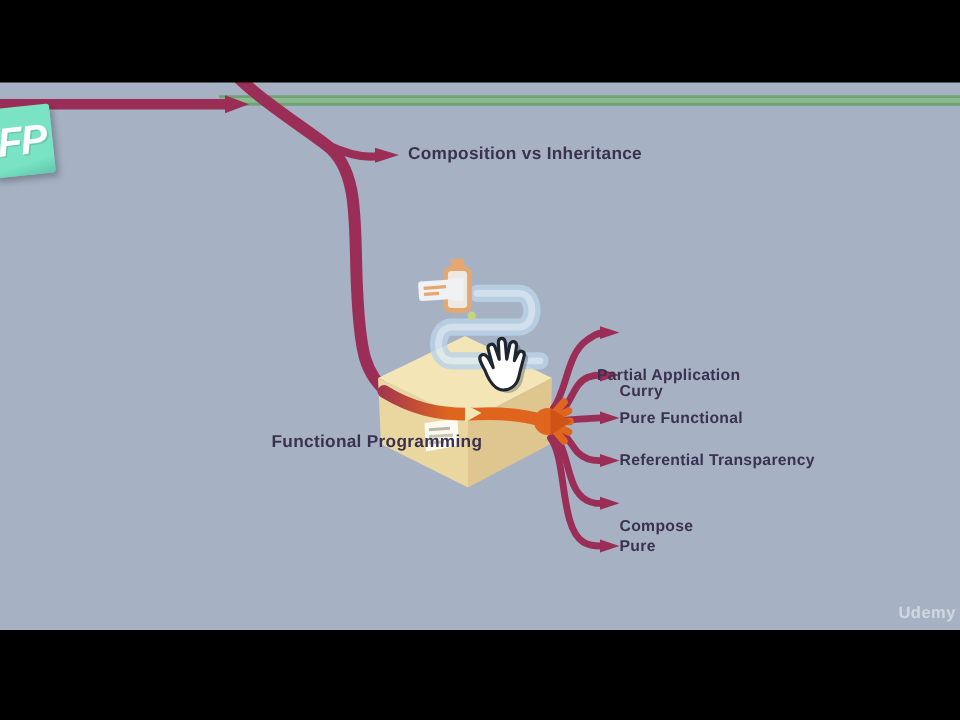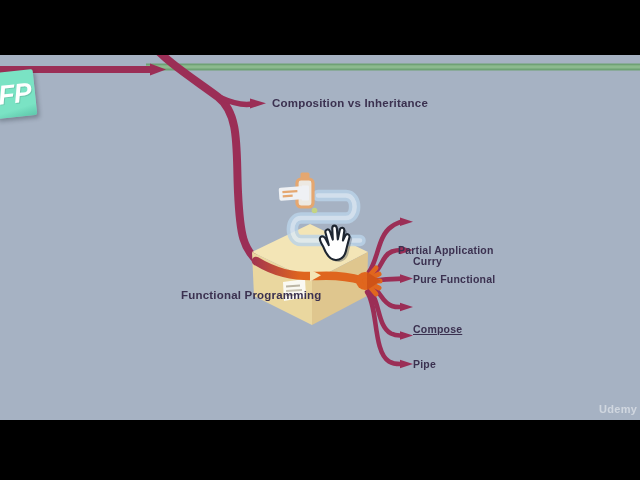--- a/index.html
+++ b/index.html
@@ -120,22 +120,23 @@
     </g>
   </svg>
 
   <div class="lbl lbl-main" style="left:272px;top:96.5px;">Composition vs Inheritance</div>
 
   <div class="lbl lbl-main" style="left:181px;top:288.5px;">Functional Programming</div>
 
   <div class="lbl lbl-child" style="left:413px;top:215px;margin-top:40px;">Curry</div>
   <div class="lbl lbl-child" style="left:398px;top:243.5px;">Partial Application</div>
   <div class="lbl lbl-child" style="left:413px;top:272.5px;">Pure Functional</div>
-  <div class="lbl lbl-child" style="left:413px;top:323px;text-decoration:underline;">Compose</div>
-  <div class="lbl lbl-child" style="left:413px;top:358px;">Pipe</div>
+  <div class="lbl lbl-child" style="left:413px;top:301px;">Referential Transparency</div>
+  <div class="lbl lbl-child" style="left:413px;top:345px;">Compose</div>
+  <div class="lbl lbl-child" style="left:413px;top:358px;">Pure</div>
 
   <div id="fp-badge">
     <span>FP</span>
   </div>
 
   <div id="udemy-mark">Udemy</div>
 
   <div id="bar-top" class="letterbox"></div>
   <div id="bar-bottom" class="letterbox"></div>
 

